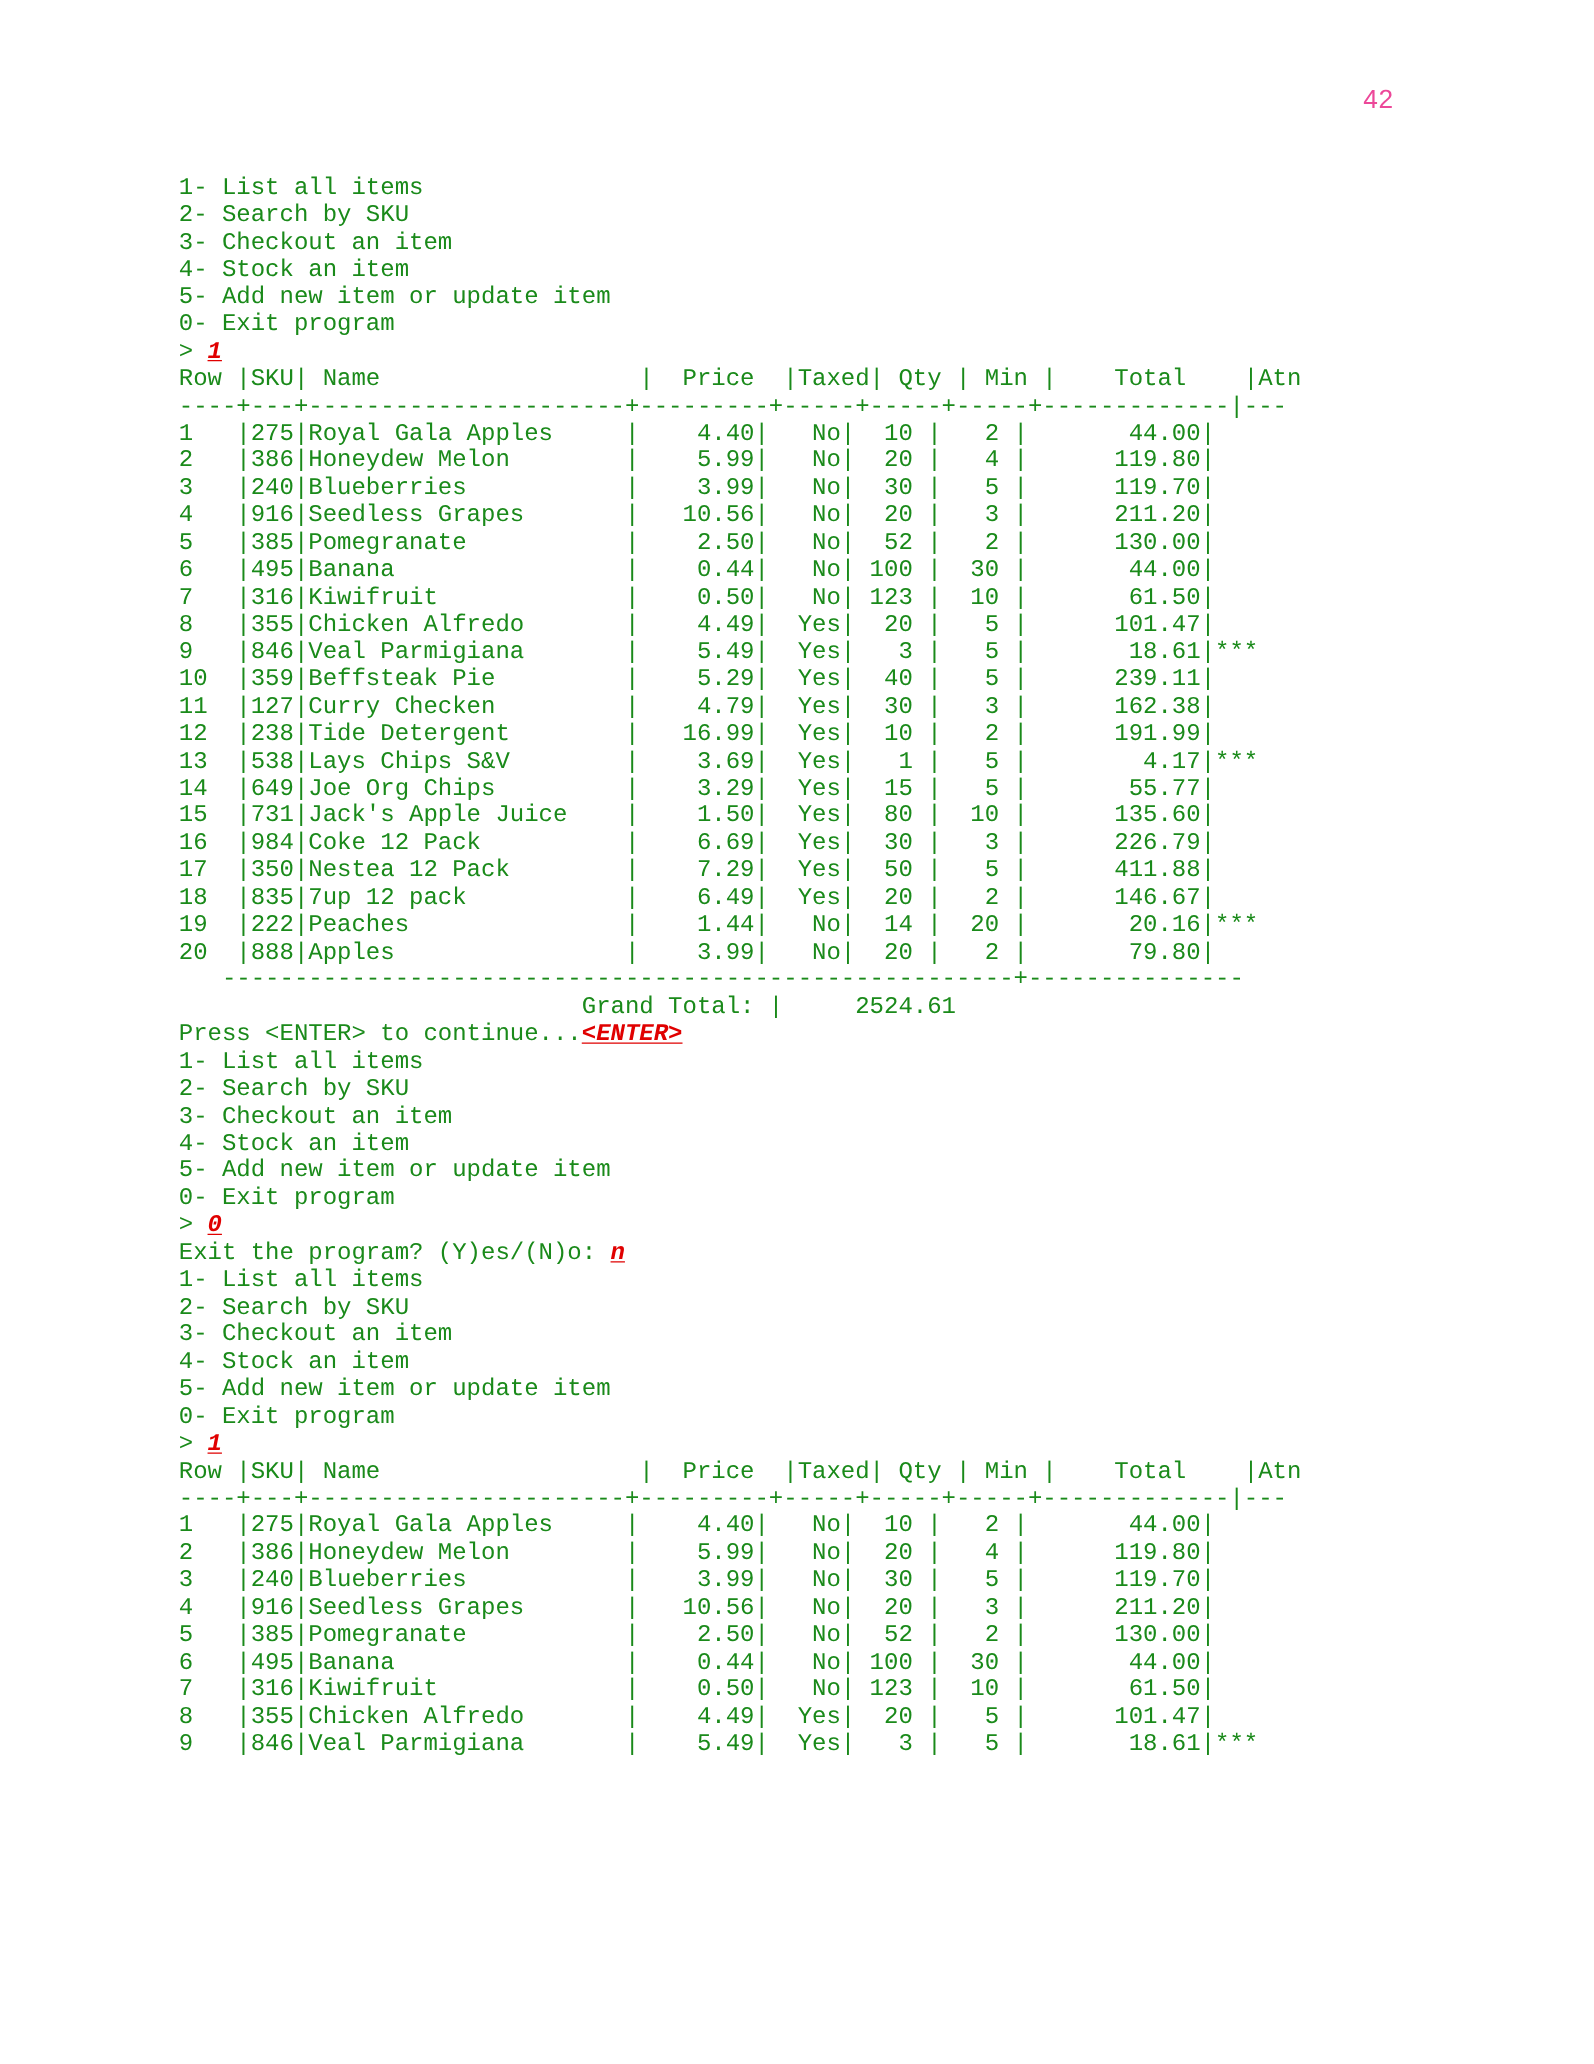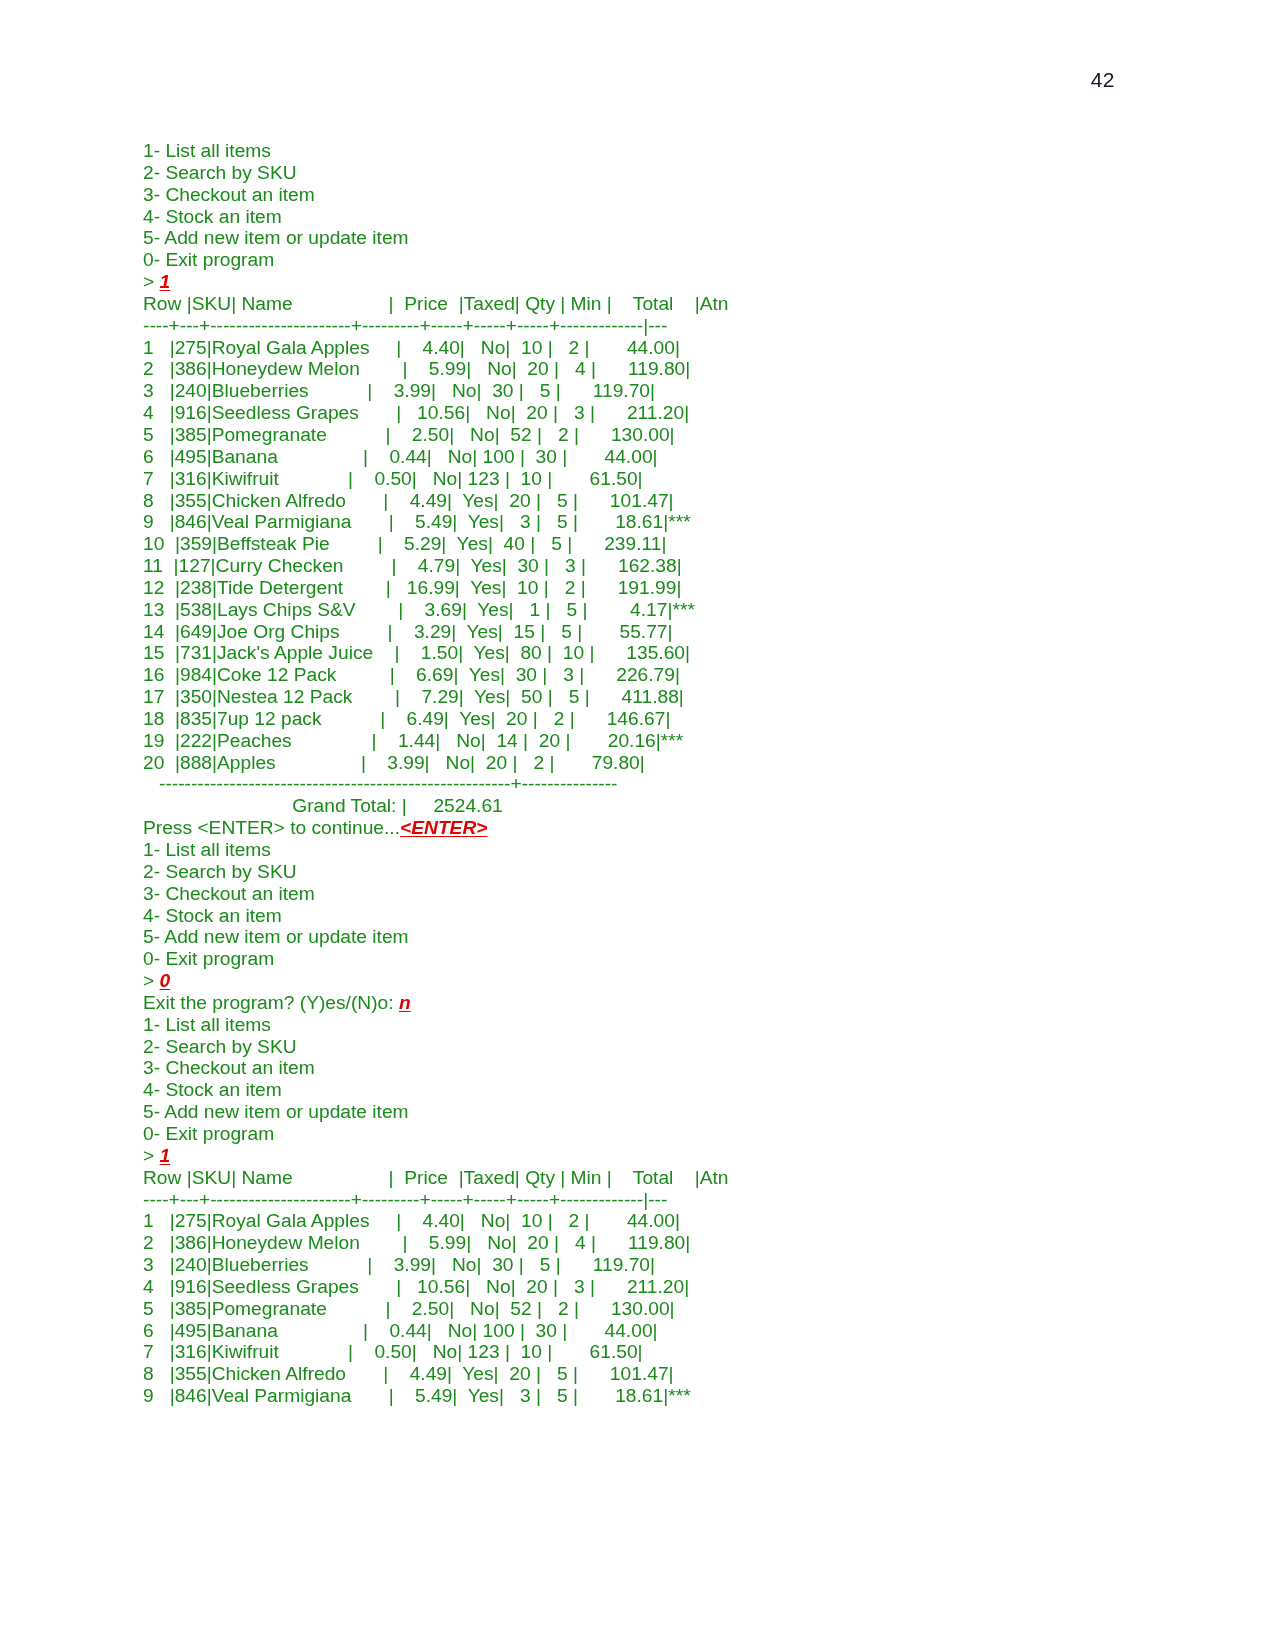--- a/index.html
+++ b/index.html
@@ -13,30 +13,30 @@
     position: relative;
     font-family: "DejaVu Sans Mono", monospace;
     overflow: hidden;
   }
   #page-number {
     position: absolute;
     top: 68px;
     right: 160px;
     font-family: "Liberation Sans", sans-serif;
     font-size: 21px;
-    color: #0f172a;
+    color: #ec4899;
     letter-spacing: 0.5px;
   }
   #terminal {
     position: absolute;
     left: 143px;
     top: 140px;
     width: 1000px;
     color: #1a8a1a;
-    font-family: Liberation Sans, sans-serif;
+    font-family: Liberation Mono, monospace;
     font-size: 19.2px;
     line-height: 21.85px;
     white-space: pre;
     letter-spacing: 0px;
   }
   .line {
     white-space: pre;
     height: 21.85px;
   }
   .userinput {

